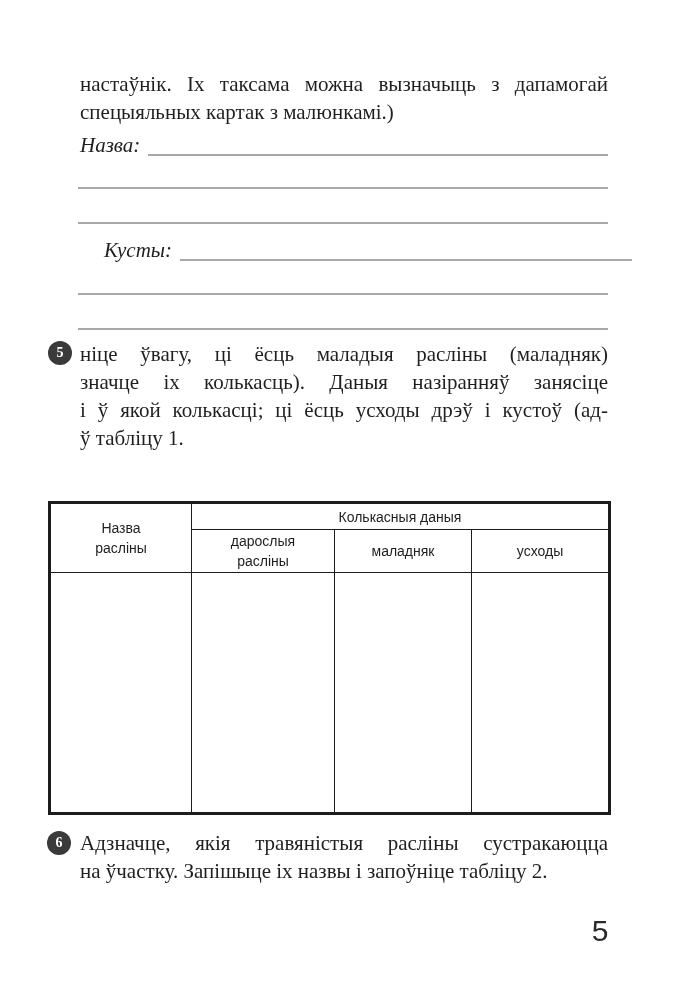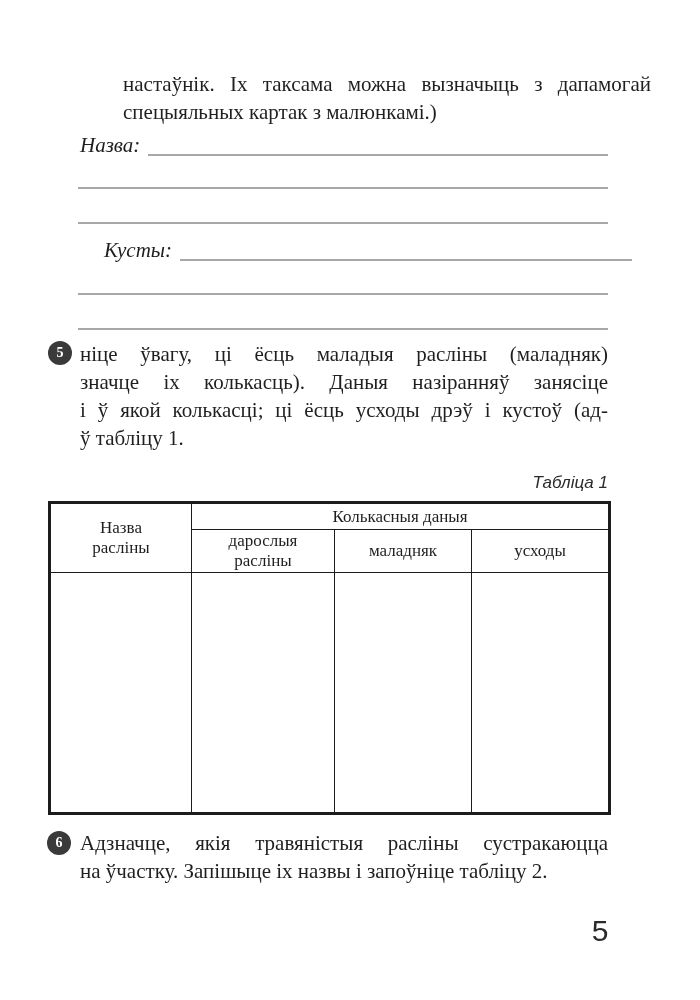--- a/index.html
+++ b/index.html
@@ -44,22 +44,22 @@
     position:absolute; left:48px; top:473px; width:560px;
     text-align:right;
     font-family:"Liberation Sans", sans-serif;
     font-style:italic; font-size:17px; color:#2a2a2a;
   }
   table.t1 {
     position:absolute; left:48px; top:501px; width:560px;
     border-collapse:collapse;
     table-layout:fixed;
     border:3px solid #1c1c1c;
-    font-family:Liberation Serif, serif;
-    font-size:17px; color:#1e1e1e;
+    font-family:Liberation Sans, sans-serif;
+    font-size:14px; color:#1e1e1e;
   }
   table.t1 th, table.t1 td {
     border:1.5px solid #1c1c1c;
     font-weight:normal;
     text-align:center; vertical-align:middle;
     white-space:pre-line;
     line-height:20px;
     padding:0;
   }
   tr.r1 th { height:27px; }
@@ -71,21 +71,21 @@
     text-align:center;
     font-family:"Liberation Sans", sans-serif;
     font-size:30px; color:#2a2a2a; line-height:32px;
   }
 </style>
 </head>
 <body>
 
 <div class="page">
 
-  <div class="para" style="top:70px;margin-left:43px;">
+  <div class="para" style="top:70px;">
     <div class="tline j">настаўнік. Іх таксама можна вызначыць з дапамогай</div>
     <div class="tline">спецыяльных картак з малюнкамі.)</div>
   </div>
 
   <div class="write-row" style="top:132px;">
     <span class="wlabel">Назва:</span>
     <span class="fill-line"></span>
   </div>
   <div class="blank-line" style="top:187px;"></div>
   <div class="blank-line" style="top:222px;"></div>
@@ -100,21 +100,20 @@
   <div class="marker" style="left:48px; top:341px;">
     <span>5</span>
   </div>
   <div class="para" style="top:340px;">
     <div class="tline j">ніце ўвагу, ці ёсць маладыя расліны (маладняк)</div>
     <div class="tline j">значце іх колькасць). Даныя назіранняў занясіце</div>
     <div class="tline j">і ў якой колькасці; ці ёсць усходы дрэў і кустоў (ад-</div>
     <div class="tline">ў табліцу 1.</div>
   </div>
 
-  <div class="table-caption">Табліца 1</div>
 
   <table class="t1">
     <colgroup>
       <col style="width:142px;">
       <col style="width:143px;">
       <col style="width:137px;">
       <col style="width:138px;">
     </colgroup>
     <tbody>
       <tr class="r1">

